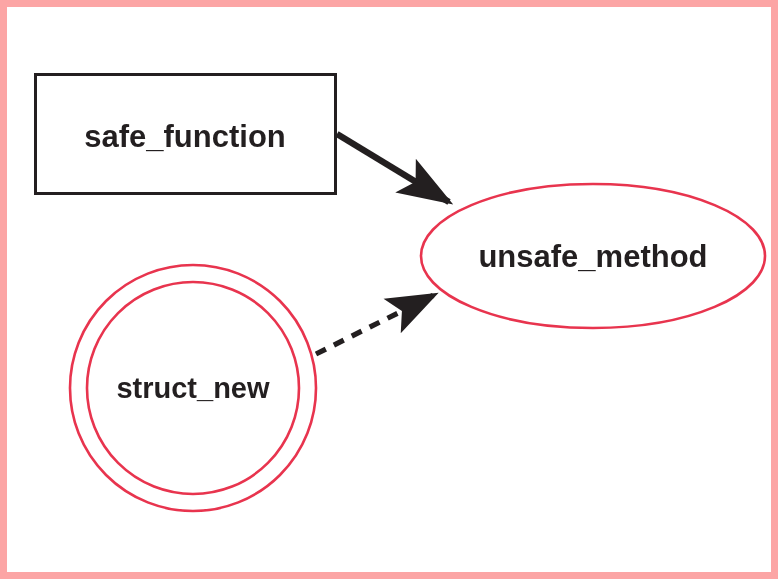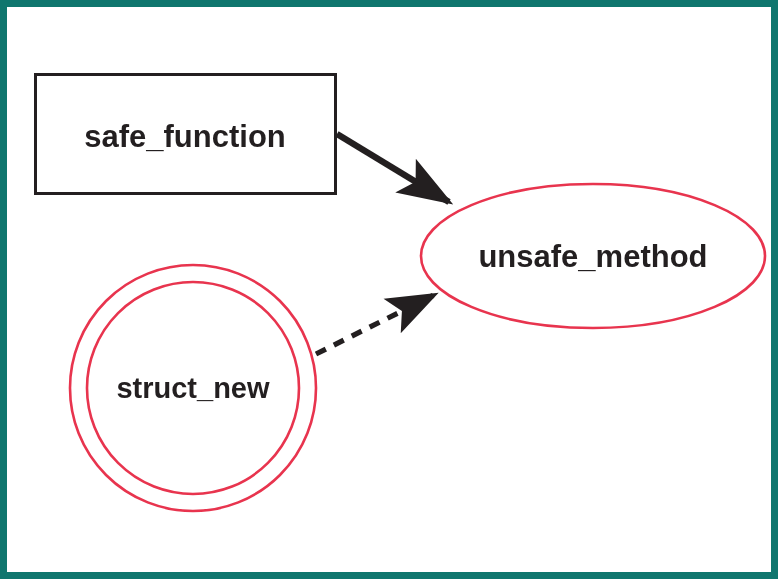--- a/index.html
+++ b/index.html
@@ -9,21 +9,21 @@
     background: #ffffff;
   }
   body {
     font-family: "Liberation Sans", sans-serif;
   }
   #canvas {
     position: relative;
     width: 778px;
     height: 579px;
     overflow: hidden;
-    background: #0f766e;
+    background: #fca5a5;
     box-sizing: border-box;
   }
   #inner-surface {
     position: absolute;
     left: 7px;
     top: 7px;
     width: 764px;
     height: 565px;
     background: #ffffff;
     overflow: hidden;

